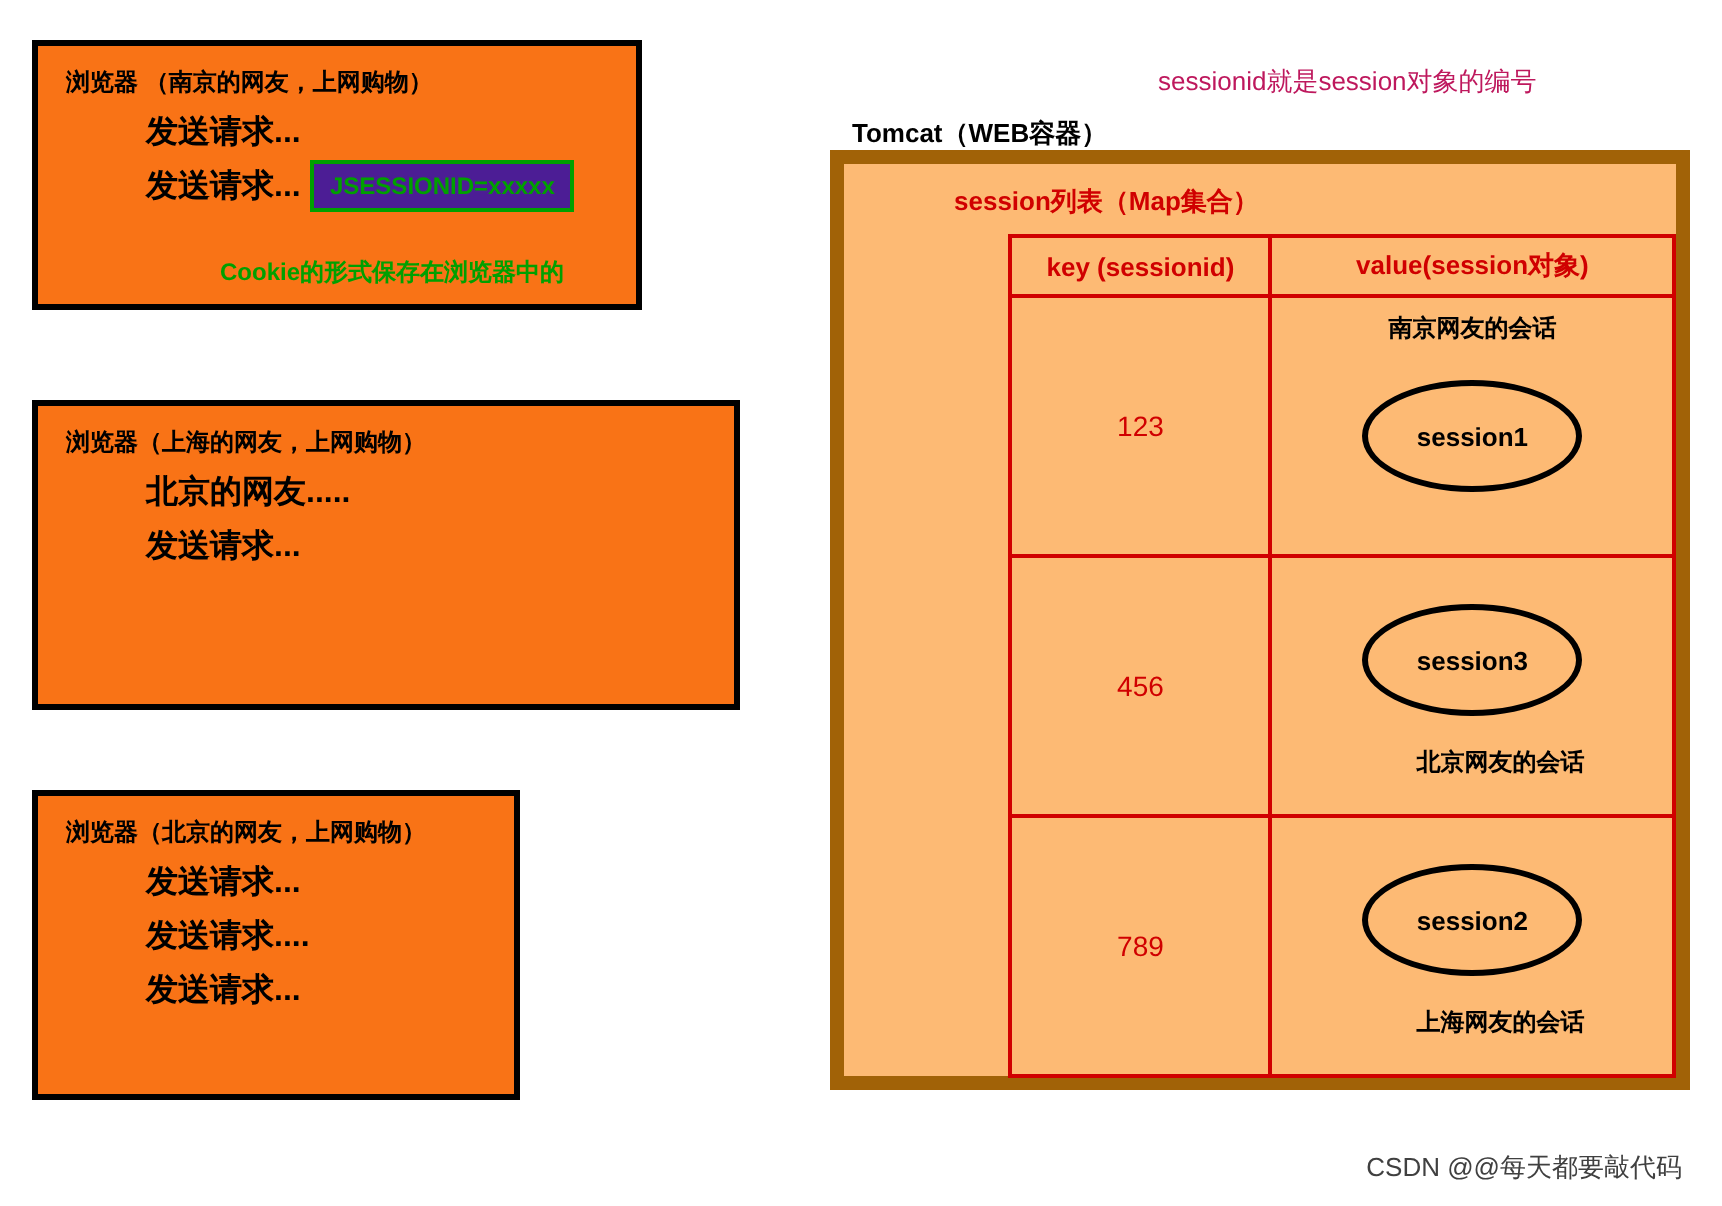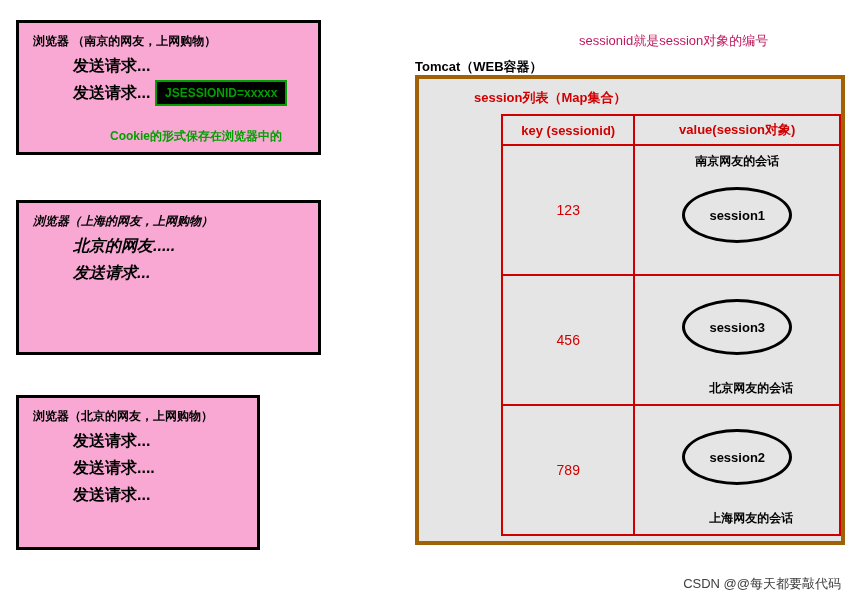--- a/index.html
+++ b/index.html
@@ -9,34 +9,34 @@
     height: 603px;
     position: relative;
     font-family: "Microsoft YaHei", "SimSun", Arial, sans-serif;
     background: #fff;
     font-size: 12px;
     color: #000;
   }
   .browser-box {
     position: absolute;
     border: 3px solid #000;
-    background: #f9a8d4;
+    background: #f97316;
     padding: 10px 14px;
   }
   .browser-title { font-weight: bold; font-size: 12px; }
   .req-line { margin-left: 40px; font-weight: bold; font-size: 16px; margin-top: 6px; }
 
   .cookie-box {
     position: absolute;
     border: 2px solid #00a000;
     color: #00a000;
     font-weight: bold;
     font-size: 12px;
     padding: 4px 8px;
-    background: #000000;
+    background: #4c1d95;
   }
   .cookie-note {
     position: absolute;
     color: #00a000;
     font-weight: bold;
     font-size: 12px;
   }
 
   .sessionid-note {
     position: absolute;
@@ -46,22 +46,22 @@
     margin-left: 24px;
   }
   .tomcat-title {
     position: absolute;
     font-weight: bold;
     font-size: 13px;
     color: #000;
   }
   .tomcat-box {
     position: absolute;
-    border: 4px solid #a16207;
-    background: #e5e5e5;
+    border: 7px solid #a16207;
+    background: #fdba74;
   }
   .session-list-title {
     position: absolute;
     color: #d00000;
     font-weight: bold;
     font-size: 13px;
   }
   table.session-table {
     position: absolute;
     border-collapse: collapse;
@@ -84,21 +84,21 @@
     width: 140px;
     height: 130px;
   }
   table.session-table td.val-cell {
     width: 220px;
     height: 130px;
     position: relative;
   }
   .val-inner { position: relative; width: 100%; height: 100%; border-radius: 17px; }
   .val-label-top { position: absolute; width: 100%; text-align: center; font-weight: bold; font-size: 12px; top: 6px; }
-  .val-label-bottom { position: absolute; width: 100%; text-align: center; font-weight: bold; font-size: 12px; bottom: 6px; padding-left: 28px; }
+  .val-label-bottom { position: absolute; width: 100%; text-align: center; font-weight: bold; font-size: 12px; bottom: 16px; padding-left: 28px; }
   .ellipse {
     position: absolute;
     border: 3px solid #000;
     border-radius: 50%;
     width: 110px;
     height: 56px;
     left: 50%;
     transform: translateX(-50%);
     display: flex;
     align-items: center;
@@ -117,35 +117,35 @@
 
 <div class="browser-box" style="left:16px; top:20px; width:305px; height:135px;">
   <div class="browser-title">浏览器 （南京的网友，上网购物）</div>
   <div class="req-line">发送请求...</div>
   <div class="req-line">发送请求...</div>
 </div>
 
 <div class="cookie-box" style="left:155px; top:80px;">JSESSIONID=xxxxx</div>
 <div class="cookie-note" style="left:110px; top:128px;">Cookie的形式保存在浏览器中的</div>
 
-<div class="browser-box" style="left:16px; top:200px; width:305px; height:155px;font-style:italic;">
+<div class="browser-box" style="left:16px; top:200px; width:354px; height:155px;">
   <div class="browser-title">浏览器（上海的网友，上网购物）</div>
   <div class="req-line">北京的网友.....</div>
   <div class="req-line">发送请求...</div>
 </div>
 
 <div class="browser-box" style="left:16px; top:395px; width:244px; height:155px;">
   <div class="browser-title">浏览器（北京的网友，上网购物）</div>
   <div class="req-line">发送请求...</div>
   <div class="req-line">发送请求....</div>
   <div class="req-line">发送请求...</div>
 </div>
 
 <div class="sessionid-note" style="left:555px; top:32px;">sessionid就是session对象的编号</div>
-<div class="tomcat-title" style="left:415px; top:58px;">Tomcat（WEB容器）</div>
+<div class="tomcat-title" style="left:426px; top:58px;">Tomcat（WEB容器）</div>
 
 <div class="tomcat-box" style="left:415px; top:75px; width:430px; height:470px;">
   <div class="session-list-title" style="left:55px; top:10px;">session列表（Map集合）</div>
   <table class="session-table" style="left:50px; top:35px;margin-left:32px;">
     <tbody>
         <tr>
       <th>key (sessionid)</th>
       <th>value(session对象)</th>
     </tr>
     <tr>

